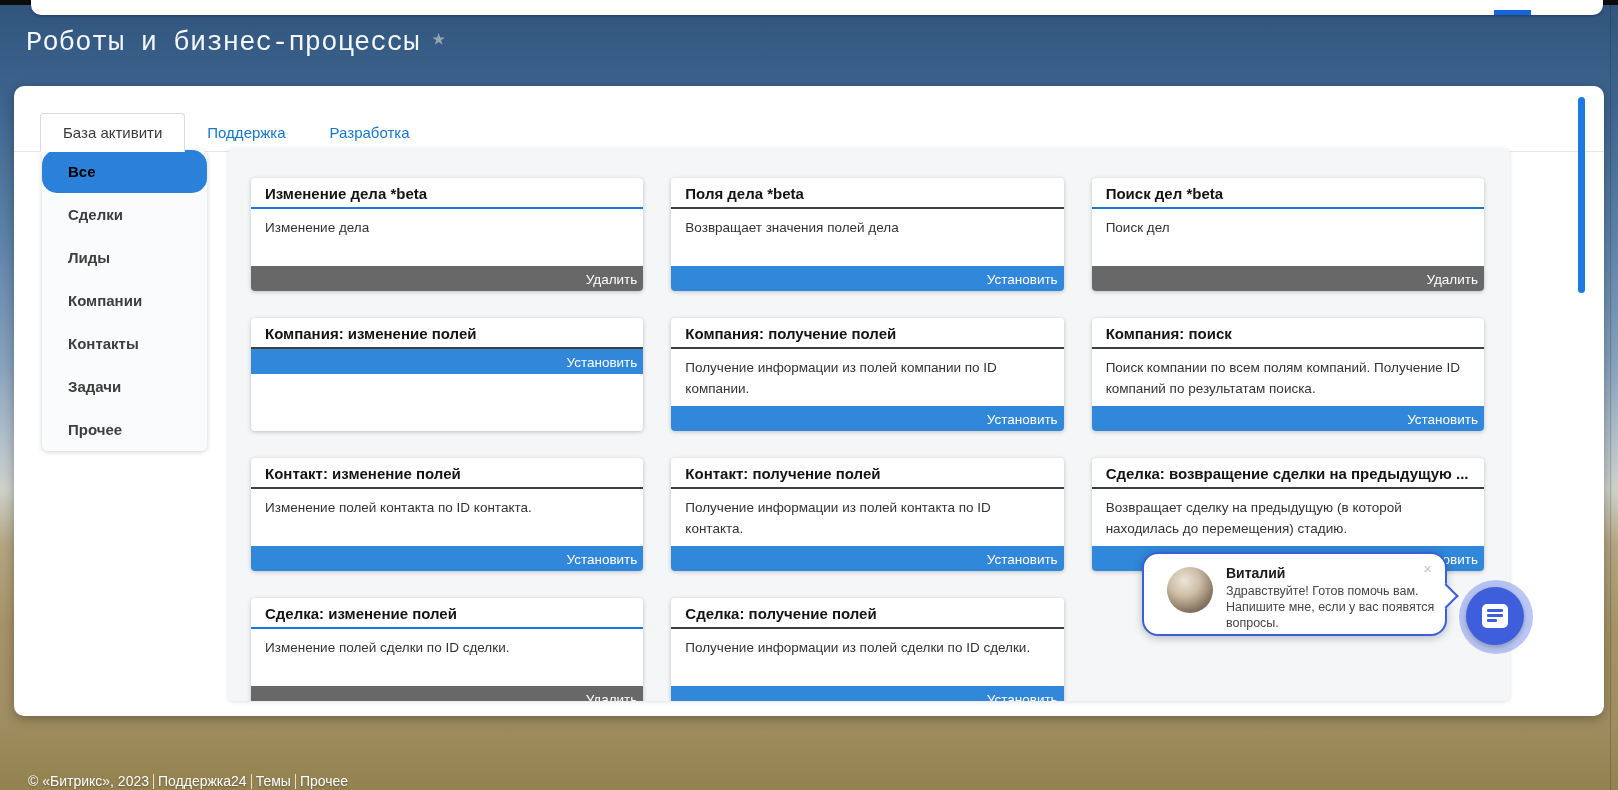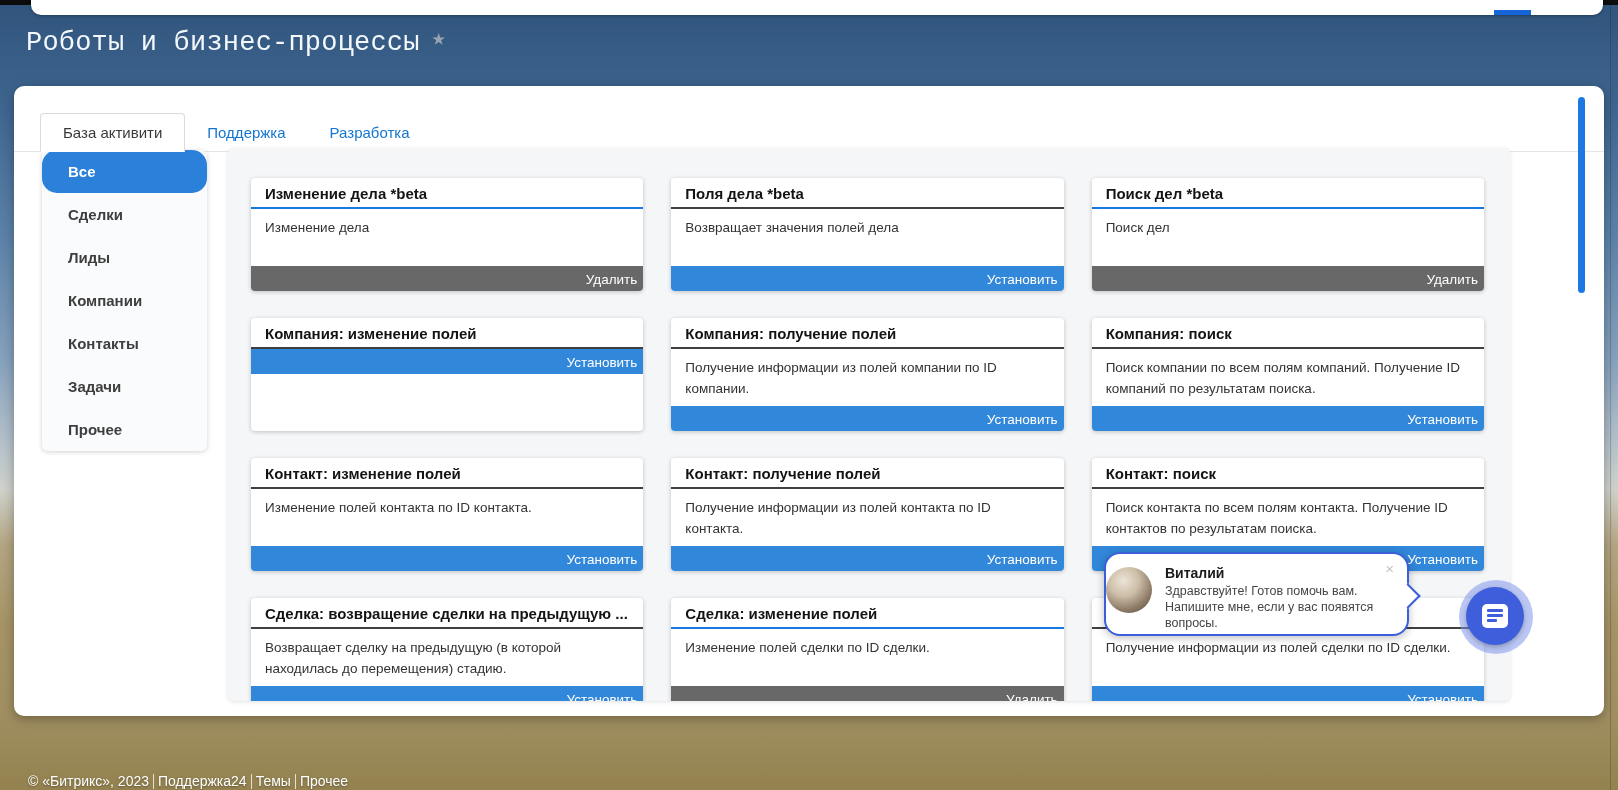--- a/index.html
+++ b/index.html
@@ -27,42 +27,42 @@
   .tab{font-size:15px;padding:10px 22px;cursor:pointer;color:#1377d0;white-space:nowrap;}
   .tab.active{color:#3a3a3a;background:#fff;border:1px solid #d8dcdf;border-bottom:1px solid #fff;
     border-radius:4px 4px 0 0;margin-bottom:-1px;position:relative;z-index:2;}
   .scroll-thumb{position:absolute;left:1564px;top:11px;width:7px;height:196px;
     background:#1c79e2;border-radius:4px;cursor:pointer;}
   
   .sidebar{position:absolute;left:28px;top:64px;width:165px;background:#fafbfc;
     border-radius:6px;box-shadow:0 1px 5px rgba(0,0,0,.18);overflow:hidden;}
   .side-item{height:43px;line-height:43px;padding-left:26px;font-size:15px;font-weight:600;
     color:#3e3e3e;cursor:pointer;}
-  .side-item.active{background:#2b80d9;color:#ffffff;border-radius:15px;}
+  .side-item.active{background:#2b80d9;color:#000000;border-radius:15px;}
   
   .content{position:absolute;left:214px;top:62px;width:1282px;height:553px;background:#f4f6f8;
     border-radius:6px;box-shadow:0 1px 4px rgba(0,0,0,.12);overflow:hidden;box-sizing:border-box;
     padding:30px 26px 0 23px;}
   .grid{display:grid;grid-template-columns:repeat(3,1fr);column-gap:28px;row-gap:27px;}
   .card{background:#fff;height:113px;border-radius:4px;box-shadow:0 1px 4px rgba(0,0,0,.22);
     display:flex;flex-direction:column;overflow:hidden;}
   .card-title{font-size:15px;font-weight:bold;color:#141414;padding:7px 14px 5px;
     white-space:nowrap;overflow:hidden;text-overflow:ellipsis;}
   .sep{height:2px;flex:0 0 2px;}
   .sep.blue{background:#1778e0;}
   .sep.dark{background:#3f3f3f;}
   .card-desc{flex:1 1 auto;font-size:13.5px;color:#333;line-height:21px;padding:8px 14px 0;}
   .btn{flex:0 0 25px;height:25px;line-height:25px;text-align:right;color:#ffffff;
     font-size:13.5px;cursor:pointer;border:none;width:100%;}
   .btn.blue{background:#3187d9;}
   .btn.gray{background:#686868;}
   
-  .chat-bubble{position:absolute;left:1104px;top:552px;width:305px;height:84px;background:#fff;
+  .chat-bubble{position:absolute;left:1142px;top:552px;width:305px;height:84px;background:#fff;
     border:2px solid #3b5fd9;border-radius:16px;box-shadow:0 2px 8px rgba(0,0,0,.25);
-    z-index:60;display:flex;padding:11px 14px 10px 0;box-sizing:border-box;}
+    z-index:60;display:flex;padding:11px 14px 10px 23px;box-sizing:border-box;}
   .chat-tail{position:absolute;right:-10px;top:33px;width:16px;height:16px;background:#fff;
     border-right:2px solid #3b5fd9;border-top:2px solid #3b5fd9;transform:rotate(45deg);}
   .chat-avatar{flex:0 0 46px;width:46px;height:46px;border-radius:50%;margin-top:2px;
     background:radial-gradient(circle at 38% 30%,#ece4d8 0%,#cdbfa8 35%,#8d7a66 68%,#4c4238 100%);}
   .chat-texts{margin-left:13px;}
   .chat-name{font-size:14px;font-weight:bold;color:#1a1a1a;margin-bottom:2px;}
   .chat-msg{font-size:12.5px;color:#454545;line-height:16px;width:218px;}
   .chat-close{position:absolute;top:7px;right:13px;color:#c4c4c4;font-size:15px;cursor:pointer;line-height:1;}
   .chat-ring{position:absolute;left:1459px;top:580px;width:74px;height:74px;border-radius:50%;
     background:rgba(130,152,235,.55);z-index:55;}
@@ -155,26 +155,20 @@
     <div class="card-desc">Изменение полей контакта по ID контакта.</div>
     <button class="btn blue">Установить</button>
   </div>
           <div class="card">
     <div class="card-title">Контакт: получение полей</div>
     <div class="sep dark"></div>
     <div class="card-desc">Получение информации из полей контакта по ID контакта.</div>
     <button class="btn blue">Установить</button>
   </div>
           <div class="card">
-    <div class="card-title">Контакт: поиск</div>
-    <div class="sep dark"></div>
-    <div class="card-desc">Поиск контакта по всем полям контакта. Получение ID контактов по результатам поиска.</div>
-    <button class="btn blue">Установить</button>
-  </div>
-          <div class="card">
     <div class="card-title">Сделка: возвращение сделки на предыдущую ...</div>
     <div class="sep dark"></div>
     <div class="card-desc">Возвращает сделку на предыдущую (в которой находилась до перемещения) стадию.</div>
     <button class="btn blue">Установить</button>
   </div>
           <div class="card">
     <div class="card-title">Сделка: изменение полей</div>
     <div class="sep blue"></div>
     <div class="card-desc">Изменение полей сделки по ID сделки.</div>
     <button class="btn gray">Удалить</button>

